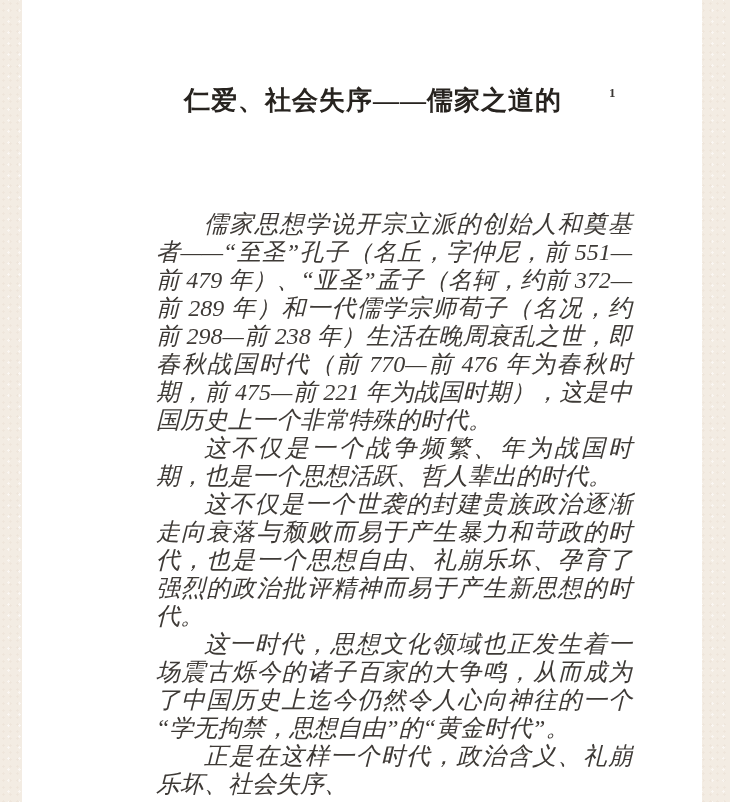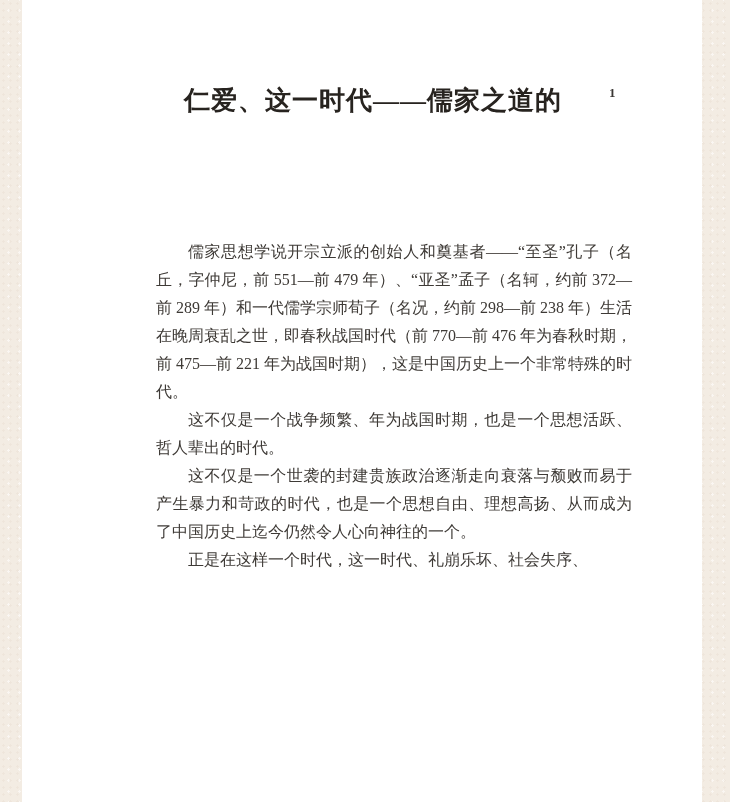--- a/index.html
+++ b/index.html
@@ -44,45 +44,47 @@
   .note{
     position:absolute;
     left:587px;top:86px;
     font-size:13px;
     font-weight:700;
     color:#3a3734;
     line-height:1;
   }
   .body-text{
     position:absolute;
-    left:134px;top:238px;
+    left:134px;top:210px;
     width:476px;
-    font-size:16px;
+    font-size:24px;
     line-height:28px;
     text-align:justify;
     color:var(--body-text);
+    font-style:italic;
   }
   .body-text p{
     margin:0;
     text-indent:2em;
   }
 </style>
 </head>
 <body>
 
 <div class="bg">
   <div class="page">
 
     <h1 class="title">
-      <span class="title-line">仁爱、这一时代——儒家之道的</span>
+      <span class="title-line">仁爱、社会失序——儒家之道的</span>
     </h1>
 
     <sup class="note">1</sup>
 
     <div class="body-text">
       <p>儒家思想学说开宗立派的创始人和奠基者——“至圣”孔子（名丘，字仲尼，前 551—前 479 年）、“亚圣”孟子（名轲，约前 372—前 289 年）和一代儒学宗师荀子（名况，约前 298—前 238 年）生活在晚周衰乱之世，即春秋战国时代（前 770—前 476 年为春秋时期，前 475—前 221 年为战国时期），这是中国历史上一个非常特殊的时代。</p>
       <p>这不仅是一个战争频繁、年为战国时期，也是一个思想活跃、哲人辈出的时代。</p>
-      <p>这不仅是一个世袭的封建贵族政治逐渐走向衰落与颓败而易于产生暴力和苛政的时代，也是一个思想自由、理想高扬、从而成为了中国历史上迄今仍然令人心向神往的一个。</p>
-      <p>正是在这样一个时代，这一时代、礼崩乐坏、社会失序、</p>
+      <p>这不仅是一个世袭的封建贵族政治逐渐走向衰落与颓败而易于产生暴力和苛政的时代，也是一个思想自由、礼崩乐坏、孕育了强烈的政治批评精神而易于产生新思想的时代。</p>
+      <p>这一时代，思想文化领域也正发生着一场震古烁今的诸子百家的大争鸣，从而成为了中国历史上迄今仍然令人心向神往的一个“学无拘禁，思想自由”的“黄金时代”。</p>
+      <p>正是在这样一个时代，政治含义、礼崩乐坏、社会失序、</p>
     </div>
 
   </div>
 </div>
 
 </body></html>

